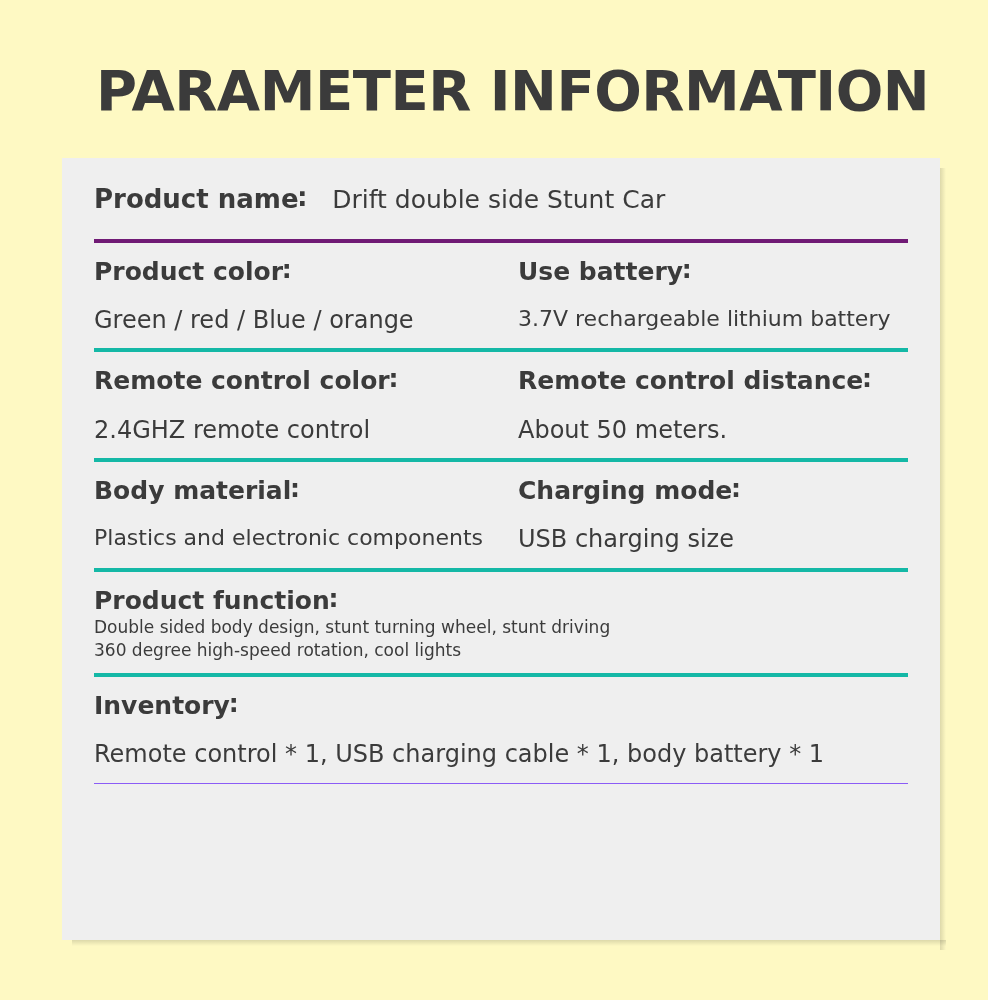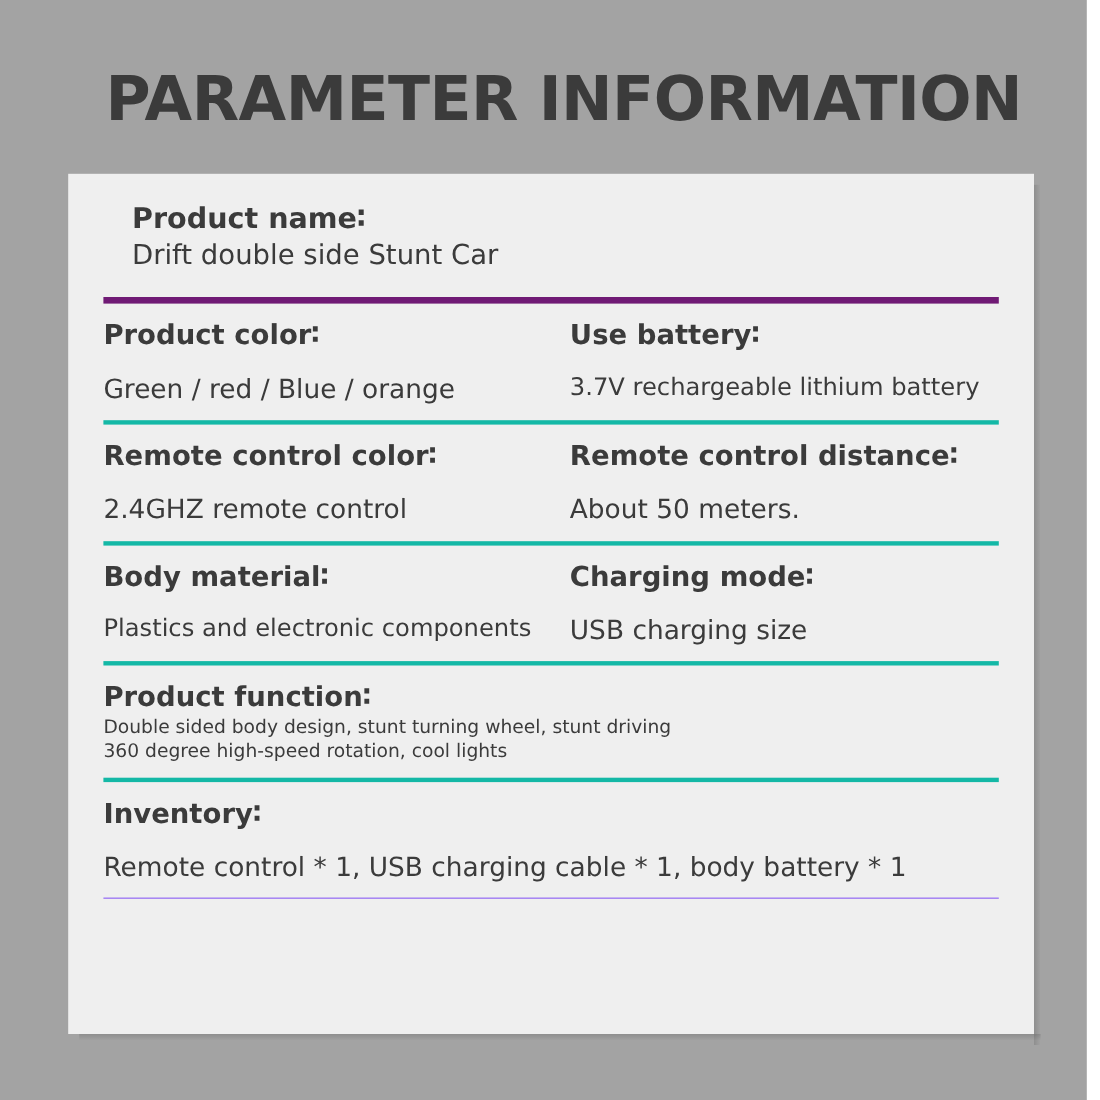--- a/index.html
+++ b/index.html
@@ -13,21 +13,21 @@
     font-family: "DejaVu Sans", sans-serif;
     -webkit-font-smoothing: antialiased;
   }
 
   .page {
     position: relative;
     width: 988px;
     height: 1000px;
     box-sizing: border-box;
     padding: 0;
-    background: #a3a3a3;
+    background: #fef9c3;
   }
 
   .title {
     position: absolute;
     left: 96px;
     top: 58px;
     font-family: "DejaVu Sans", sans-serif;
     font-weight: bold;
     font-size: 56px;
     letter-spacing: -0.5px;
@@ -86,23 +86,22 @@
     white-space: nowrap;
   }
   .val.small {
     font-size: 22px;
   }
 
   
   .row-name {
     align-items: baseline;
     padding: 26px 0 22px 0;
-    border-bottom: 6px solid #701a75;
+    border-bottom: 4px solid #701a75;
     display: flex;
-    flex-direction: column;
   }
   .row-name .lbl {
     font-size: 26px;
   }
   .row-name .val {
     margin-top: 0;
     margin-left: 26px;
     font-size: 25px;
   }
 

